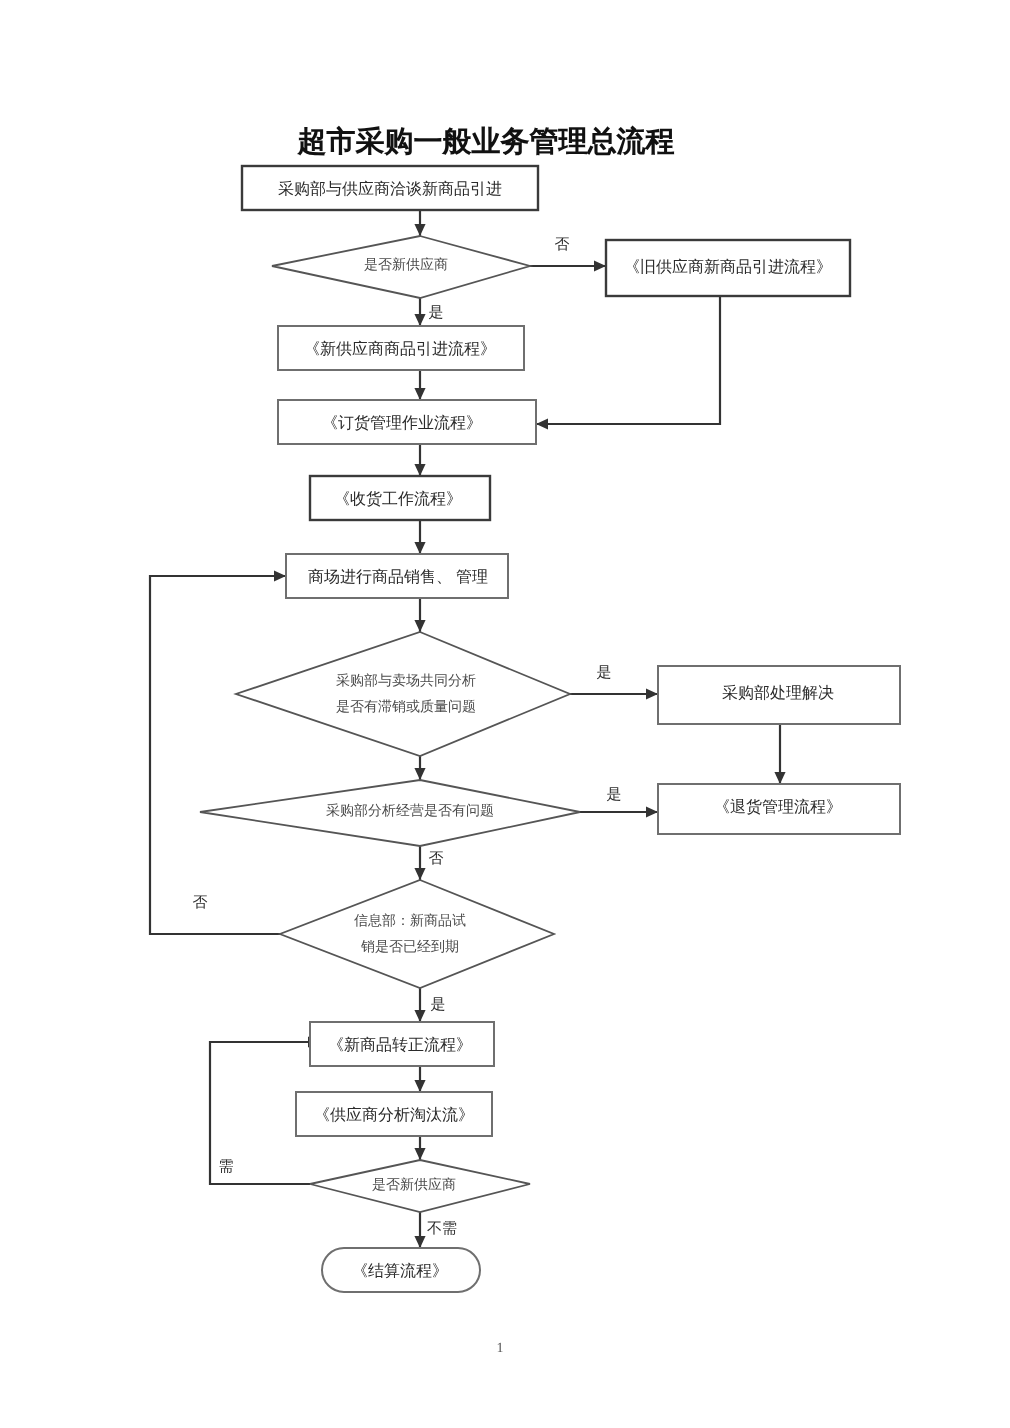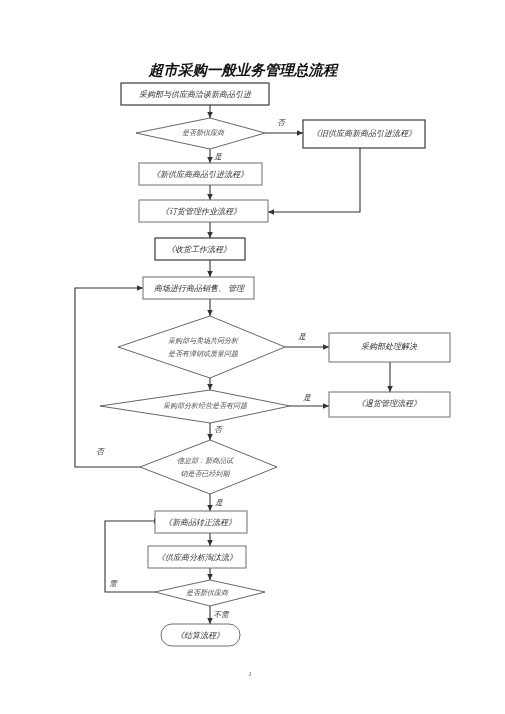--- a/index.html
+++ b/index.html
@@ -9,21 +9,20 @@
   }
   body {
     font-family: "Liberation Serif", "DejaVu Serif", serif;
   }
   #page {
     position: relative;
     width: 505px;
     height: 714px;
     background: #ffffff;
     overflow: hidden;
-    font-style: italic;
   }
   #diagram-svg {
     position: absolute;
     left: 0;
     top: 0;
     width: 505px;
     height: 714px;
   }
   .node-text {
     font-family: "Liberation Serif", "DejaVu Serif", serif;

